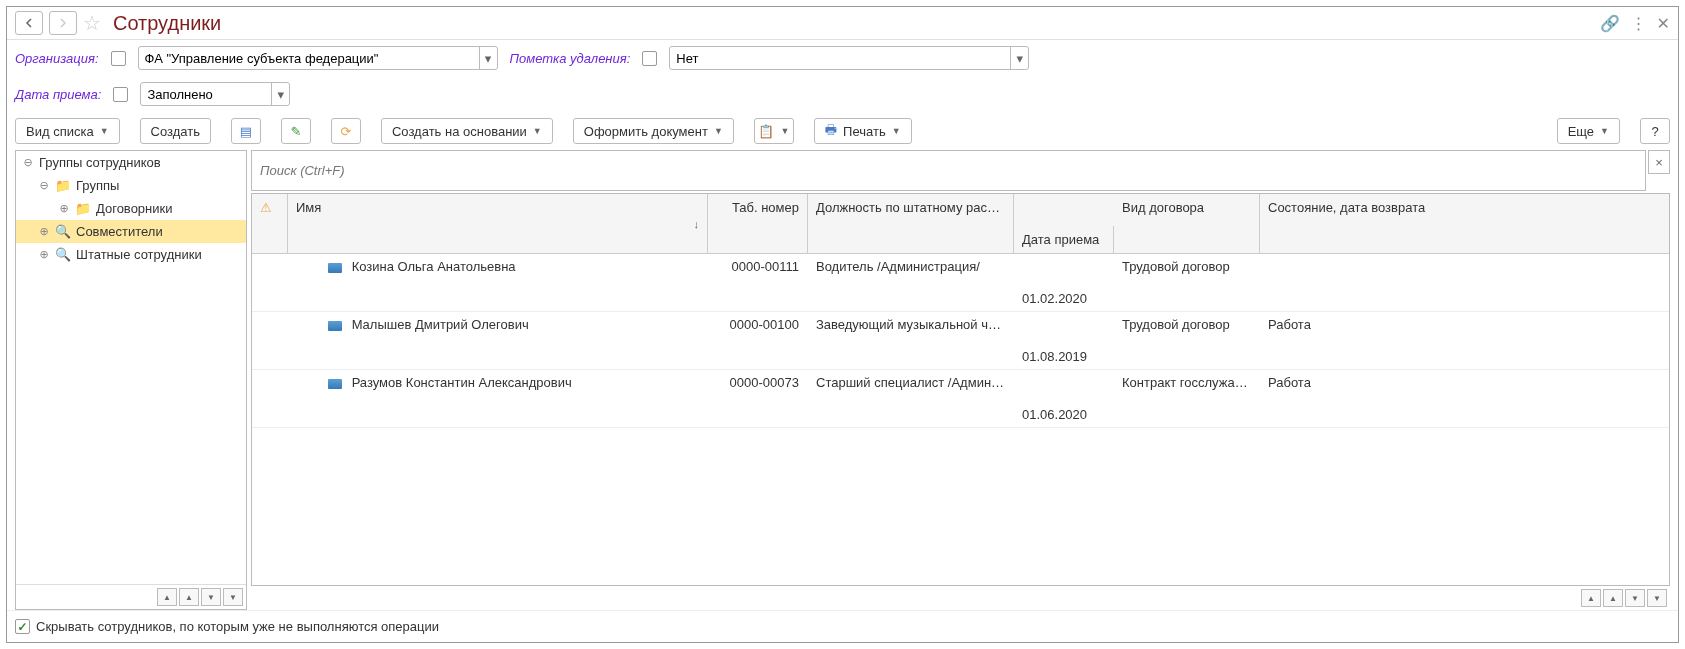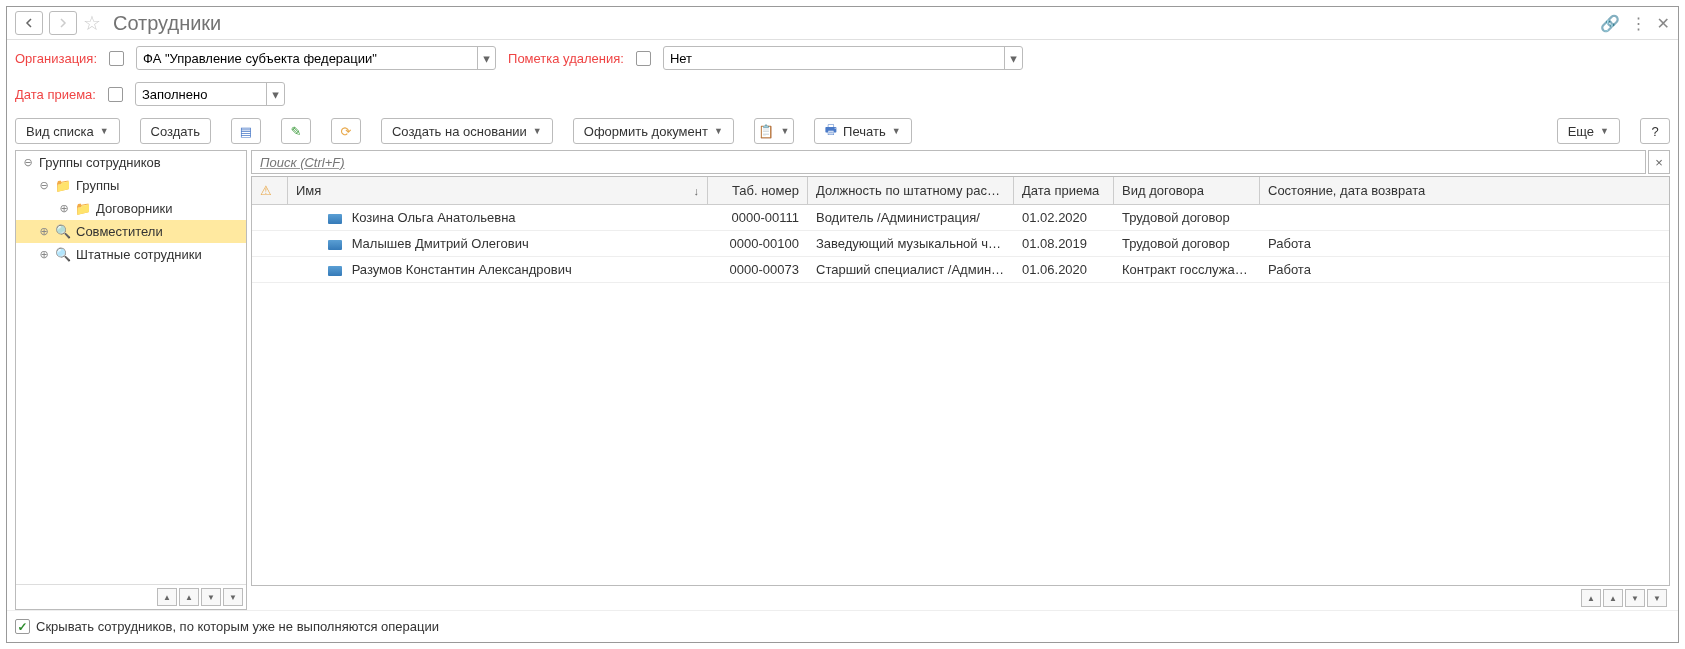--- a/index.html
+++ b/index.html
@@ -1,27 +1,27 @@
 <!DOCTYPE html>
 <html><head>
 <meta charset="utf-8">
 <style>
 * { box-sizing: border-box; margin: 0; padding: 0; }
 body { font-family: Arial, sans-serif; font-size: 13px; color: #333; background: #fff; padding: 6px; }
 .window { border: 1px solid #999; width: 100%; height: 637px; display: flex; flex-direction: column; background: #fff; }
 .titlebar { display: flex; align-items: center; padding: 4px 8px; gap: 6px; border-bottom: 1px solid #e0e0e0; }
 .nav-btn { width: 28px; height: 24px; border: 1px solid #bbb; background: #fff; border-radius: 3px; display: flex; align-items: center; justify-content: center; color: #666; cursor: pointer; }
 .nav-btn svg { width: 12px; height: 12px; }
-.title { font-size: 20px; color: #737373; flex: 1; margin-left: 6px; }
+.title { font-size: 20px; color: #7f1d1d; flex: 1; margin-left: 6px; }
 .star-icon { color: #ccc; font-size: 20px; cursor: pointer; }
 .title-actions { display: flex; gap: 10px; align-items: center; }
 .title-action { color: #888; cursor: pointer; font-size: 16px; }
 .filters { display: flex; gap: 12px; padding: 6px 8px; align-items: center; flex-wrap: wrap; }
 .filter-row { display: flex; gap: 12px; align-items: center; }
-.filter-label { color: #ef4444; }
+.filter-label { color: #6d28d9; font-style: italic; }
 .checkbox { width: 15px; height: 15px; border: 1px solid #999; border-radius: 2px; cursor: pointer; display: inline-flex; align-items: center; justify-content: center; background: #fff; }
 .checkbox.checked { background: #fff; }
 .checkbox.checked::after { content: "✓"; color: #2a8a2a; font-size: 12px; font-weight: bold; }
 .combo { display: flex; border: 1px solid #bbb; border-radius: 3px; height: 24px; background: #fff; }
 .combo-input { border: none; padding: 0 6px; font-size: 13px; outline: none; background: transparent; }
 .combo-btn { width: 18px; border-left: 1px solid #bbb; display: flex; align-items: center; justify-content: center; cursor: pointer; color: #666; }
 .toolbar { display: flex; gap: 20px; padding: 6px 8px; align-items: flex-start; }
 .btn { height: 26px; padding: 0 10px; border: 1px solid #bbb; border-radius: 3px; background: #fff; display: flex; align-items: center; gap: 6px; cursor: pointer; font-size: 13px; }
 .btn-icon-only { width: 30px; padding: 0; justify-content: center; }
 .dropdown-arrow { font-size: 9px; color: #666; }
@@ -31,36 +31,36 @@
 .tree-body { flex: 1; overflow: auto; }
 .tree-item { display: flex; align-items: center; padding: 4px 6px; gap: 5px; cursor: pointer; }
 .tree-item.selected { background: #ffe9a0; }
 .tree-expander { width: 12px; text-align: center; color: #888; font-size: 11px; }
 .tree-icon { width: 16px; text-align: center; }
 .tree-label { flex: 1; white-space: nowrap; overflow: hidden; text-overflow: ellipsis; }
 .tree-nav-btns { display: flex; justify-content: flex-end; gap: 2px; padding: 3px; border-top: 1px solid #ddd; }
 .tree-nav-btn { width: 20px; height: 18px; border: 1px solid #bbb; background: #f8f8f8; font-size: 8px; display: flex; align-items: center; justify-content: center; cursor: pointer; color: #666; }
 .main-panel { flex: 1; display: flex; flex-direction: column; }
 .search-row { display: flex; gap: 2px; margin-bottom: 2px; }
-.search-input { flex: 1; height: 24px; border: 1px solid #bbb; padding: 0 8px; font-size: 13px; outline: none; font-style: italic; color: #999; text-decoration: underline; }
+.search-input { flex: 1; height: 41px; border: 1px solid #bbb; padding: 0 8px; font-size: 13px; outline: none; font-style: italic; color: #999; }
 .search-clear { width: 22px; height: 24px; border: 1px solid #bbb; background: #fff; display: flex; align-items: center; justify-content: center; cursor: pointer; color: #666; }
 .grid { flex: 1; border: 1px solid #bbb; display: flex; flex-direction: column; overflow: hidden; }
 .grid-header { display: flex; background: #f5f5f5; border-bottom: 1px solid #ccc; }
 .grid-header-cell { padding: 6px 8px; border-right: 1px solid #ccc; font-size: 13px; white-space: nowrap; overflow: hidden; text-overflow: ellipsis; position: relative; }
 .grid-header-cell:last-child { border-right: none; }
 .sort-arrow { position: absolute; right: 8px; top: 50%; transform: translateY(-50%); font-size: 11px; color: #666; }
 .grid-body { flex: 1; overflow: auto; }
 .grid-row { display: flex; border-bottom: 1px solid #eee; cursor: pointer; }
 .grid-cell { padding: 5px 8px; border-right: 1px solid transparent; white-space: nowrap; overflow: hidden; text-overflow: ellipsis; }
 .row-icon { width: 14px; height: 10px; display: inline-block; background: linear-gradient(#5a9fd4, #357ab8); border-radius: 1px; margin-right: 6px; vertical-align: middle; }
 .col-warn { width: 36px; }
 .col-name { width: 420px; }
 .col-tab { width: 100px; text-align: right; }
 .col-pos { width: 206px; }
-.col-date { width: 100px; }
+.col-date { width: 100px; margin-top: 32px; }
 .col-type { width: 146px; }
 .col-state { flex: 1; min-width: 200px; }
 .grid-nav-btns { display: flex; justify-content: flex-end; gap: 2px; padding: 3px; }
 .bottom-options { display: flex; gap: 20px; padding: 8px; align-items: center; border-top: 1px solid #eee; }
 .bottom-option { display: flex; align-items: center; gap: 6px; }
 .folder-icon { color: #e8b84a; }
 .mag-icon { color: #e8b84a; }
 .warn-icon { color: #e8a84a; }
 .printer-icon { color: #4a7ac8; }
 .list-icon { color: #4a7ac8; }

